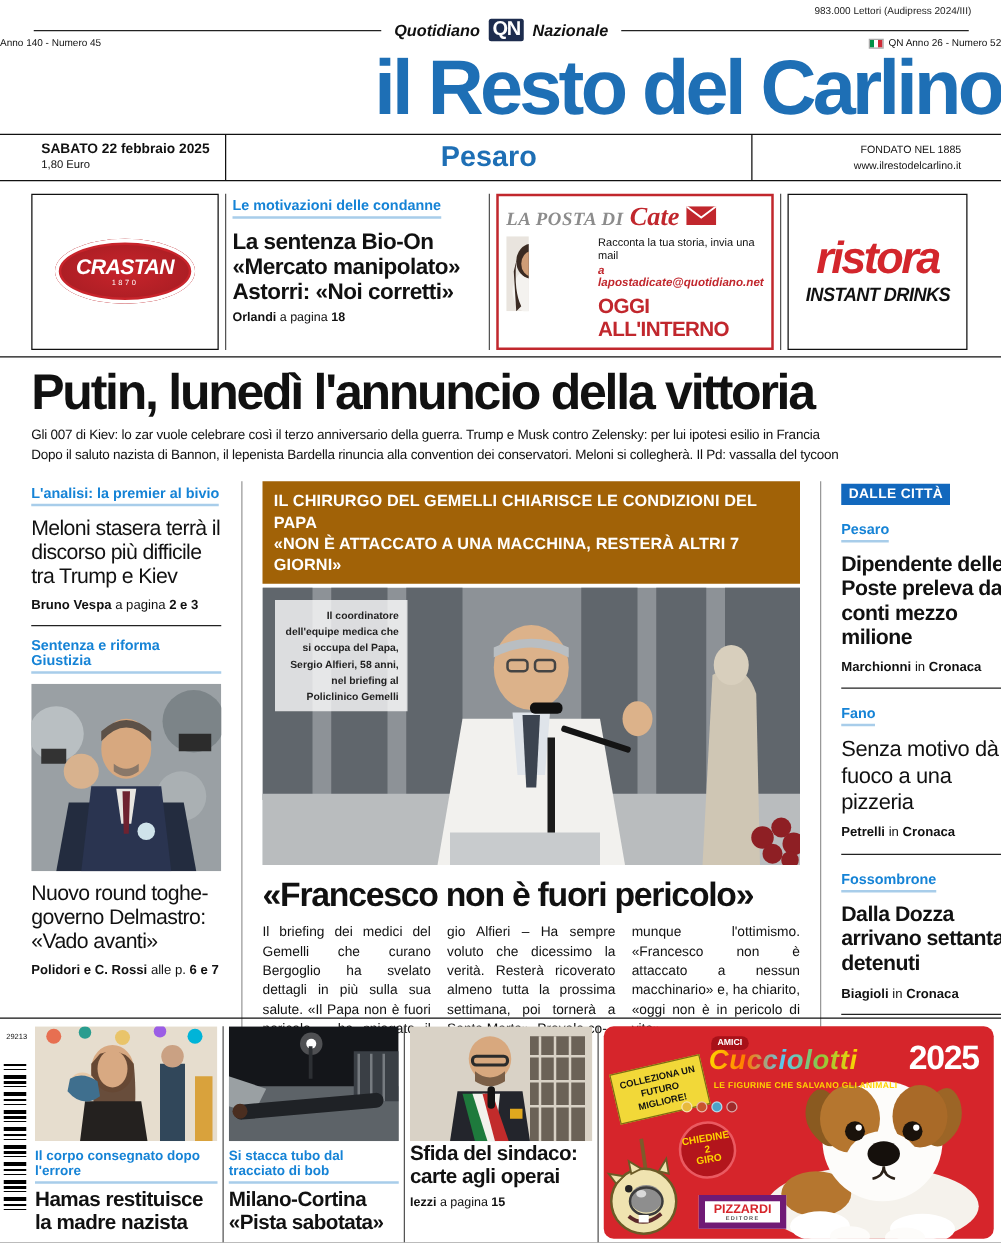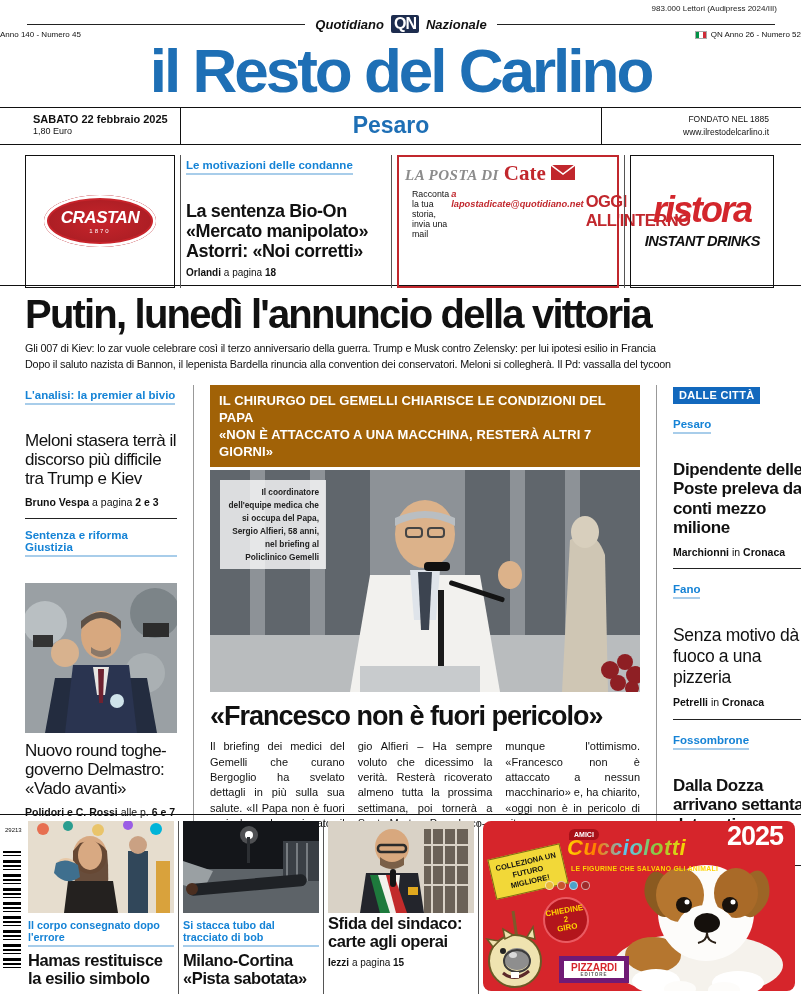--- a/index.html
+++ b/index.html
@@ -12,50 +12,50 @@
   .microrow{display:flex;justify-content:flex-end;font-size:8px;color:#222;padding-top:4px;}
   .qnrow{position:relative;display:flex;align-items:center;height:16px;margin-top:3px;}
   .qnrow .rule{flex:1;border-top:1.5px solid #222;margin:0 2px;}
   .qnmid{display:flex;align-items:center;gap:7px;padding:0 8px;font-weight:700;font-style:italic;font-size:13px;}
   .qnlogo{font-weight:700;font-style:normal;font-size:16px;color:#1d2c4e;letter-spacing:-1px;background:#1d2c4e;color:#fff;padding:0 3px;border-radius:2px;}
   .anno-left{position:absolute;left:0;top:14px;font-size:8px;background:#fff;padding-right:6px;}
   .anno-right{position:absolute;right:0;top:14px;font-size:8px;background:#fff;padding-left:6px;display:flex;gap:4px;align-items:center;}
   .flag{width:12px;height:8px;display:inline-block;border:0.5px solid #aaa;
         background:linear-gradient(to right,#009246 0 33%,#fff 33% 66%,#ce2b37 66% 100%);}
 
-  .masthead{text-align:center;color:#1e6fb5;font-size:62px;font-weight:700;letter-spacing:-3px;line-height:1.05;margin:6px 0 4px;}
+  .masthead{text-align:right;color:#1e6fb5;font-size:62px;font-weight:700;letter-spacing:-3px;line-height:1.05;margin:6px 0 4px;}
 
   
   .band{display:grid;grid-template-columns:155px 1fr 175px;border-top:1.5px solid #111;border-bottom:1.5px solid #111;}
   .band>div{padding:5px 8px;}
   .band .c{border-left:1px solid #111;border-right:1px solid #111;text-align:center;}
   .band-date{font-size:11px;font-weight:700;}
   .band-price{font-size:9px;margin-top:1px;}
   .edition{color:#1e6fb5;font-size:23px;font-weight:700;line-height:1.1;}
   .band-right{text-align:right;font-size:8.5px;line-height:1.5;padding-top:4px;}
 
   
   .strip{display:grid;grid-template-columns:150px 1px 200px 1px 222px 1px 144px;gap:0 5px;margin-top:10px;height:120px;}
   .vsep{background:#555;width:1px;height:100%;}
   .adbox{border:1.5px solid #111;padding:4px;display:flex;flex-direction:column;align-items:center;justify-content:center;}
   .crastan-oval{width:112px;height:52px;background:radial-gradient(#c8242b,#9e1b21);border-radius:50%;
       display:flex;flex-direction:column;align-items:center;justify-content:center;box-shadow:inset 0 0 0 3px #fff,inset 0 0 0 5px #c8242b;}
   .crastan-name{color:#fff;font-weight:700;font-style:italic;font-size:17px;letter-spacing:-0.5px;}
   .crastan-year{color:#fff;font-size:6px;letter-spacing:2px;}
   .crastan-claim{font-size:20px;font-weight:700;font-style:italic;letter-spacing:-1px;line-height:0.95;margin-top:4px;align-self:flex-start;padding-left:4px;}
-  .kicker{display:inline-block;color:#1583d6;font-size:11.5px;font-weight:700;border-bottom:2px solid #a8cdea;padding-bottom:2px;margin-bottom:24px;text-decoration:none;}
+  .kicker{display:inline-block;color:#1583d6;font-size:11.5px;font-weight:700;border-bottom:2px solid #a8cdea;padding-bottom:2px;margin-bottom:6px;text-decoration:none;}
   .hl-strip{font-size:18px;font-weight:700;letter-spacing:-0.4px;line-height:1.12;margin:2px 0 0;}
   .byline{font-size:10.5px;margin-top:8px;}
   .byline b{font-weight:700;}
   .posta-box{border:2px solid #c1272d;padding:4px 6px;height:100%;display:flex;flex-direction:column;}
   .posta-title{display:flex;align-items:baseline;gap:5px;}
   .pt1{font-family:"Liberation Serif",serif;font-style:italic;font-weight:700;color:#8c8c8c;font-size:15px;letter-spacing:0.5px;}
-  .pt2{font-family:"Liberation Serif",serif;font-weight:700;color:#c1272d;font-size:21px;}
+  .pt2{font-family:"Liberation Serif",serif;font-style:italic;font-weight:700;color:#c1272d;font-size:21px;}
   .posta-body{display:flex;gap:7px;margin-top:3px;flex:1;}
-  .posta-right{flex:1;display:flex;flex-direction:row;gap:2px;}
+  .posta-right{flex:1;display:flex;flex-direction:column;gap:2px;margin-left:48px;}
   .posta-l1{font-size:8.8px;margin:0;}
   .posta-l2{font-size:9.3px;margin:0;color:#c1272d;font-weight:700;font-style:italic;}
   .posta-oggi{font-size:16.5px;font-weight:700;color:#c1272d;letter-spacing:-0.5px;margin-top:3px;}
   .ristora-brand{color:#d3262c;font-size:36px;font-weight:700;font-style:italic;letter-spacing:-2px;line-height:1;}
   .ristora-sub{font-size:15.5px;font-weight:700;font-style:italic;letter-spacing:-0.5px;transform:scaleX(.94);transform-origin:center;margin-top:4px;}
 
   .mainrule{border-top:1px solid #111;margin-top:10px;}
 
   
   .lead-hl{font-size:40px;font-weight:700;letter-spacing:-1.8px;line-height:1.02;margin:8px 0 7px;}
@@ -96,21 +96,21 @@
 
   
   .cucci{position:relative;background:#d6252b;border-radius:8px;height:170px;margin-right:4px;overflow:hidden;}
   .ad-sign{position:absolute;left:8px;top:30px;width:74px;transform:rotate(-13deg);background:#f2d838;
       border:1.5px solid #7d6c14;padding:5px 3px;font-size:7.5px;font-weight:700;text-align:center;line-height:1.3;color:#111;z-index:3;}
   .ad-amici{position:absolute;left:86px;top:8px;background:#a81118;color:#fff;font-size:7px;font-weight:700;
       padding:2px 5px;border-radius:6px 6px 6px 0;z-index:3;}
   .ad-brand{position:absolute;left:84px;top:14px;font-size:22px;font-weight:700;font-style:italic;letter-spacing:0.5px;
       background:linear-gradient(90deg,#ffd400,#ff7a00,#59c7f0,#8dc63f,#ffd400);-webkit-background-clip:text;background-clip:text;color:transparent;
       text-shadow:none;z-index:3;}
-  .ad-year{position:absolute;right:12px;top:0;color:#fff;font-size:27px;font-weight:700;letter-spacing:-1px;z-index:3;margin-left:32px;}
+  .ad-year{position:absolute;right:12px;top:10px;color:#fff;font-size:27px;font-weight:700;letter-spacing:-1px;z-index:3;margin-left:32px;}
   .ad-tag{position:absolute;left:88px;top:44px;color:#ffd400;font-size:6.8px;font-weight:700;letter-spacing:0.3px;z-index:3;}
   .ad-caps{position:absolute;left:62px;top:60px;display:flex;gap:3px;z-index:3;}
   .ad-caps i{width:9px;height:9px;border-radius:50%;display:inline-block;border:1px solid rgba(255,255,255,.6);}
   .ad-badge{position:absolute;left:60px;top:76px;width:46px;height:46px;border-radius:50%;background:#b3151c;
       border:2px solid #ea5a61;color:#ffd400;font-size:8px;font-weight:700;text-align:center;
       display:flex;flex-direction:column;justify-content:center;line-height:1.05;transform:rotate(-10deg);z-index:3;}
   .ad-pub{position:absolute;left:76px;bottom:8px;background:#fff;border:5px solid #701a75;padding:2px 7px 1px;
       color:#d6252b;font-weight:700;font-size:10px;text-align:center;line-height:1;z-index:4;}
   .ad-pub small{display:block;color:#555;font-size:4.5px;letter-spacing:1px;}
   .puppy{position:absolute;right:2px;bottom:-4px;z-index:2;}
@@ -340,21 +340,21 @@
           <rect x="128" y="40" width="14" height="52" fill="#d9a23c"></rect>
           <ellipse cx="62" cy="34" rx="17" ry="19" fill="#d8a982"></ellipse>
           <path d="M45,30 Q44,70 56,80 L78,80 Q82,60 79,30 Q70,16 52,22 Z" fill="#5a3d2b" opacity="0.9"></path>
           <ellipse cx="62" cy="34" rx="12" ry="15" fill="#d8a982"></ellipse>
           <path d="M40,60 L85,60 L90,92 L36,92 Z" fill="#24211f"></path>
           <circle cx="38" cy="48" r="11" fill="#e8c9a8"></circle>
           <path d="M26,52 Q38,66 52,56 L50,44 Q38,36 28,42 Z" fill="#3f6f8e"></path>
         </svg>
       </div>
       <span class="kicker small">Il corpo consegnato dopo l'errore</span>
-      <h3 class="bhl">Hamas restituisce la esilio simbolo</h3>
+      <h3 class="bhl">Hamas restituisce la madre nazista</h3>
       <p class="byline"><b>Baquis</b> <span>a pagina</span> <b>8</b></p>
     </div>
 
     <div class="vsep"></div>
 
     <div class="bstory">
       <div class="bphoto">
         <svg width="136" height="92">
           <rect width="136" height="92" fill="#14161a"></rect>
           <rect x="0" y="48" width="136" height="44" fill="#5d6368"></rect>

